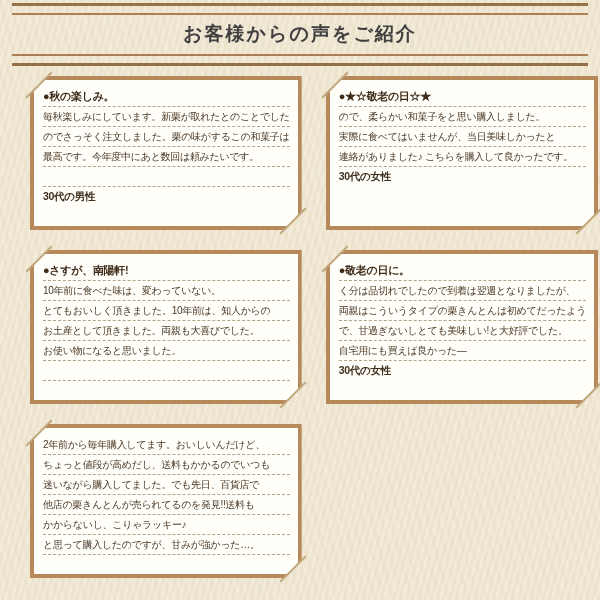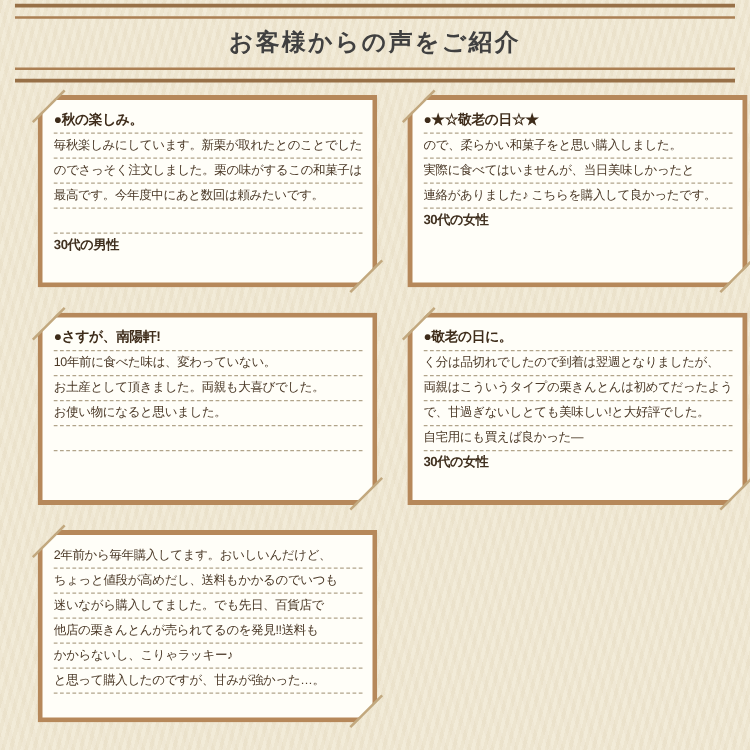--- a/index.html
+++ b/index.html
@@ -91,20 +91,21 @@
         <div class="row author">30代の女性</div>
       </div>
     <div class="crease tl"></div>
     <div class="crease br"></div>
   </div>
 
   <div class="card-wrap">
     <div class="card">
         <div class="row title">●さすが、南陽軒!</div>
         <div class="row">10年前に食べた味は、変わっていない。</div>
+        <div class="row">とてもおいしく頂きました。10年前は、知人からの</div>
         <div class="row">お土産として頂きました。両親も大喜びでした。</div>
         <div class="row">お使い物になると思いました。</div>
         <div class="row empty"></div>
       </div>
     <div class="crease tl"></div>
     <div class="crease br"></div>
   </div>
 
   <div class="card-wrap">
     <div class="card">

